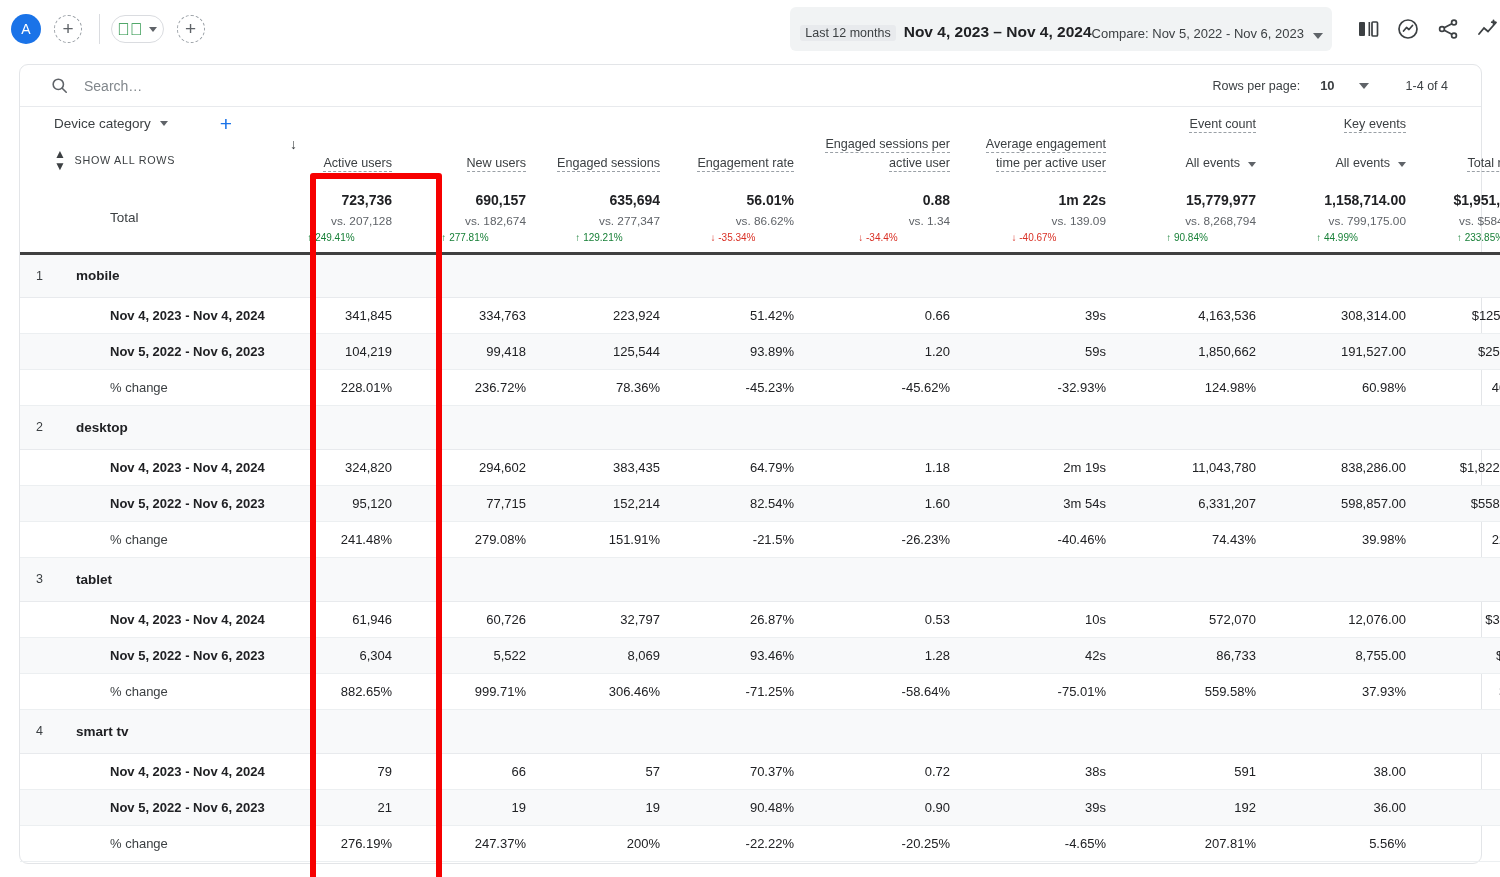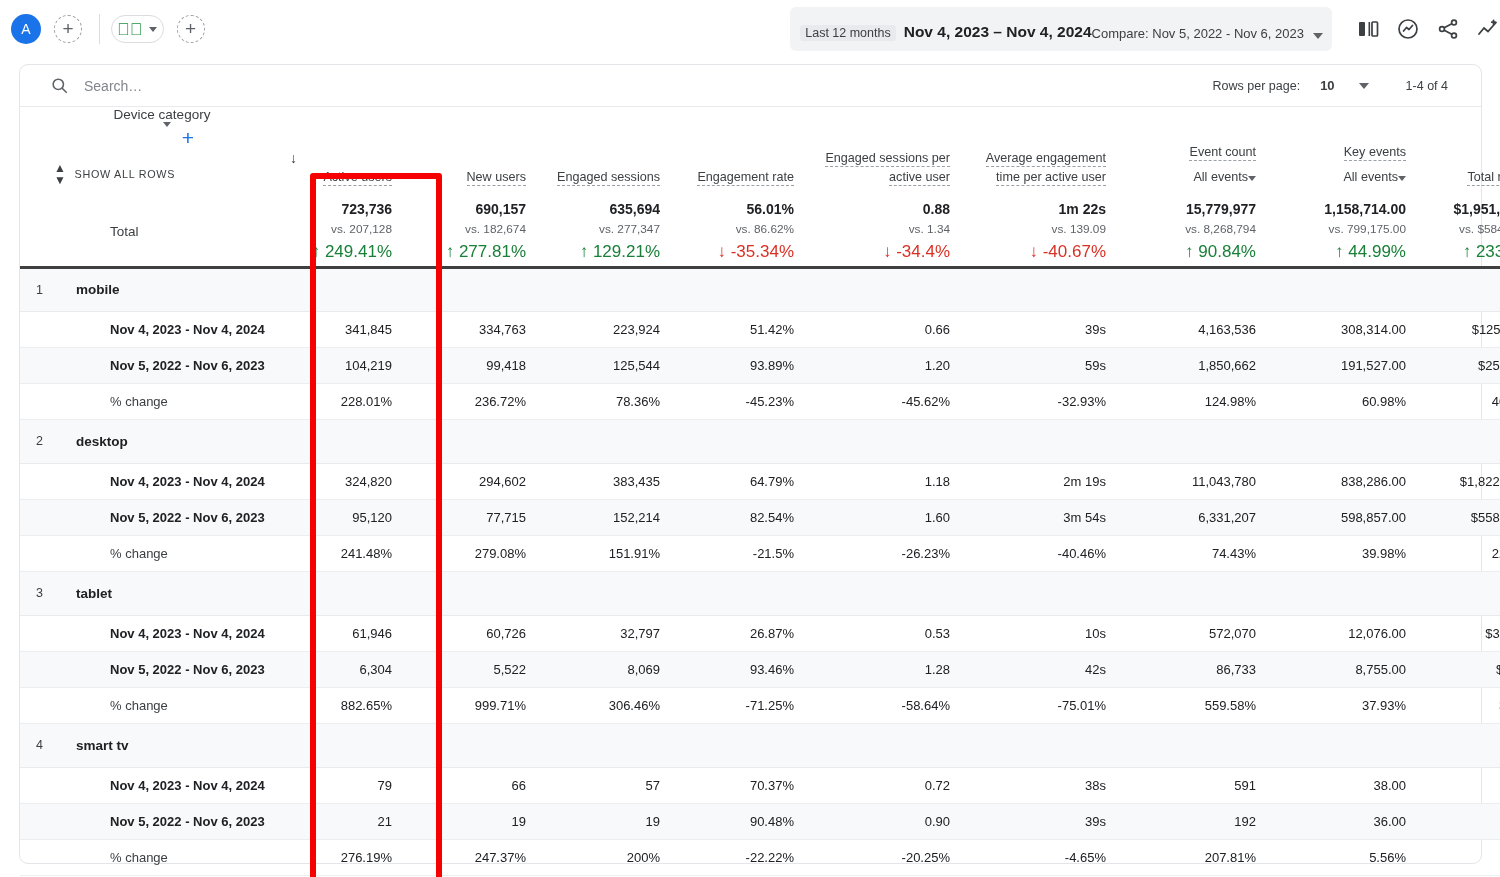--- a/index.html
+++ b/index.html
@@ -136,29 +136,29 @@
     border-bottom: 1px dashed #9aa0a6; display: inline;
     padding-bottom: 1px;
   }
   .th-metric.first { position: relative; }
   .sort-arrow {
     position: absolute; left: 20px; bottom: 28px;
     color: #3c4043; font-size: 14px;
   }
   .th-sub {
     display: flex; align-items: center; justify-content: flex-end;
-    gap: 0; margin-top: 6px; color: #3c4043; font-size: 12.6px;
+    gap: 8px; margin-top: 20px; color: #3c4043; font-size: 12.6px;
   }
   .th-sub .caret {
     width: 0; height: 0;
     border-left: 4.5px solid transparent; border-right: 4.5px solid transparent;
     border-top: 5.5px solid #5f6368;
   }
   .th-dim { text-align: left; padding: 0 0 12px 0; vertical-align: bottom; }
-  .dimrow1 { display: flex; align-items: center; font-size: 13.5px; color: #3c4043; flex-direction: column; }
+  .dimrow1 { display: flex; align-items: center; font-size: 13.5px; color: #3c4043; }
   .dimrow1 .caret {
     margin-left: 9px; width: 0; height: 0;
     border-left: 4.5px solid transparent; border-right: 4.5px solid transparent;
     border-top: 5.5px solid #5f6368;
   }
   .plus-blue { color: #1a73e8; font-size: 21px; font-weight: 400; margin-left: 52px; line-height: 1;}
   .showall {
     display: flex; align-items: center; gap: 8px;
     margin-top: 14px;
     font-size: 10.8px; letter-spacing: .7px; color: #3c4043;
@@ -168,21 +168,21 @@
   tbody td { padding: 0; }
   .tot-row td { height: 69px; border-bottom: 3px solid #404040; }
   .tot-label {
     text-align: left; font-size: 13.5px; color: #3c4043; padding-left: 56px;
   }
   .tot-cell {
     text-align: right; padding-right: 12px; line-height: 1.55;
   }
   .tot-v1 { font-size: 14px; font-weight: bold; color: #202124; }
   .tot-v2 { font-size: 11.8px; color: #5f6368; }
-  .tot-v3 { font-size: 17px; font-weight: 500; }
+  .tot-v3 { font-size: 10px; font-weight: 500; text-align: center; }
   .up   { color: #188038; }
   .down { color: #d93025; }
 
   .grp-row td {
     height: 44px; background: #f8f9fa; border-bottom: 1px solid #e8eaed;
   }
   .grp-idx { text-align: right; padding-right: 11px; font-size: 12.5px; color: #3c4043; }
   .grp-name { text-align: left; font-size: 13.5px; font-weight: bold; color: #202124; padding-left: 22px; }
 
   .data-row td { height: 36px; border-bottom: 1px solid #eceff1; }

